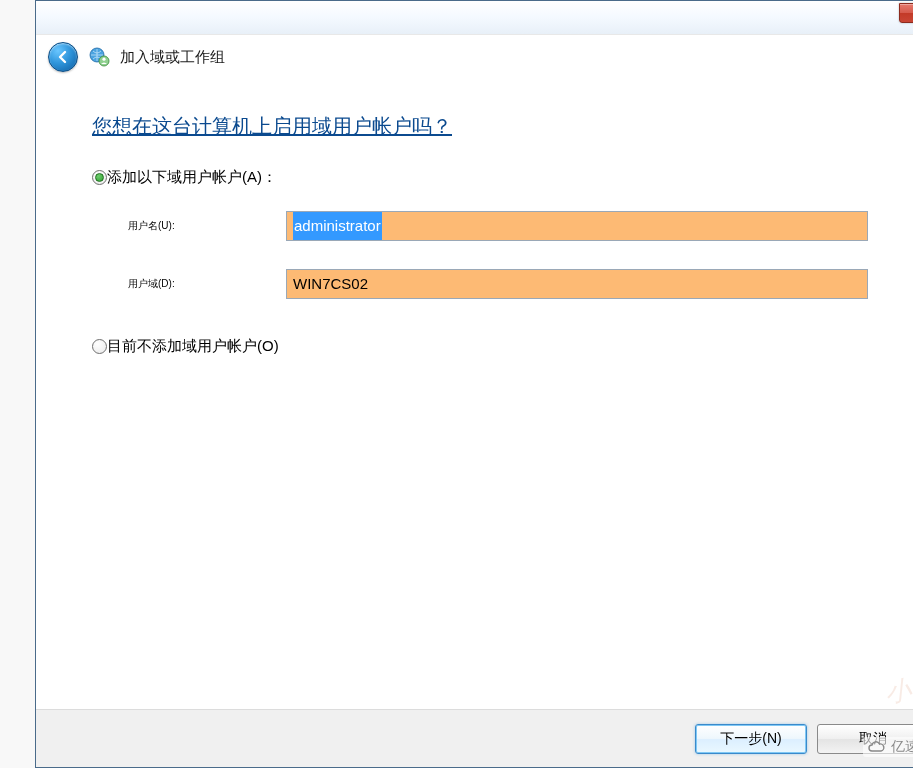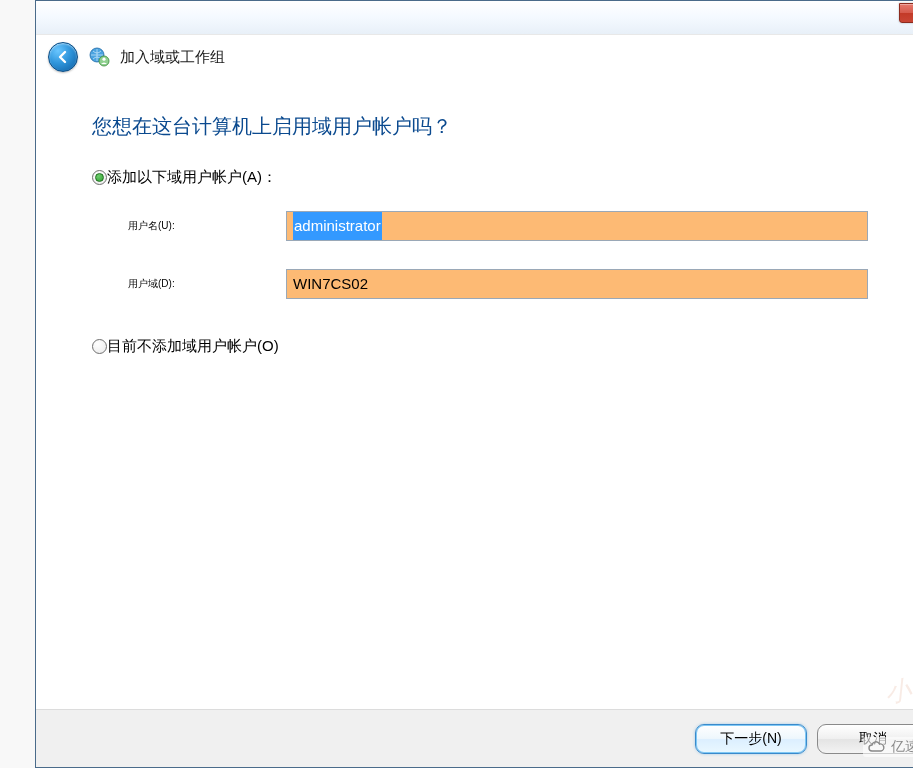--- a/index.html
+++ b/index.html
@@ -67,20 +67,21 @@
   .content {
     flex: 1;
     padding: 34px 56px 0 56px;
     overflow: hidden;
   }
   .page-heading {
     color: #0b4a8f;
     font-size: 20px;
     font-weight: 400;
     margin-bottom: 28px;
+    text-decoration: underline;
   }
   .description {
     font-size: 15px;
     line-height: 1.9;
     color: #000;
     margin-bottom: 40px;
   }
 
   .radio-row {
     display: flex;
@@ -146,21 +147,21 @@
     display: flex;
     justify-content: flex-end;
     align-items: center;
     padding: 0 18px;
     gap: 10px;
   }
   .win-btn {
     min-width: 112px;
     height: 30px;
     border: 1px solid #8a8a8a;
-    border-radius: 9px;
+    border-radius: 3px;
     background: linear-gradient(to bottom, #ffffff 0%, #f0f0f0 48%, #e4e4e4 52%, #f3f3f3 100%);
     font-size: 14px;
     font-family: inherit;
     cursor: pointer;
     padding: 0 14px;
     color: #000;
   }
   .win-btn.primary {
     border: 1px solid #3a8acb;
     box-shadow: inset 0 0 0 1px #7fc8f5, 0 0 3px rgba(58,153,219,.45);

